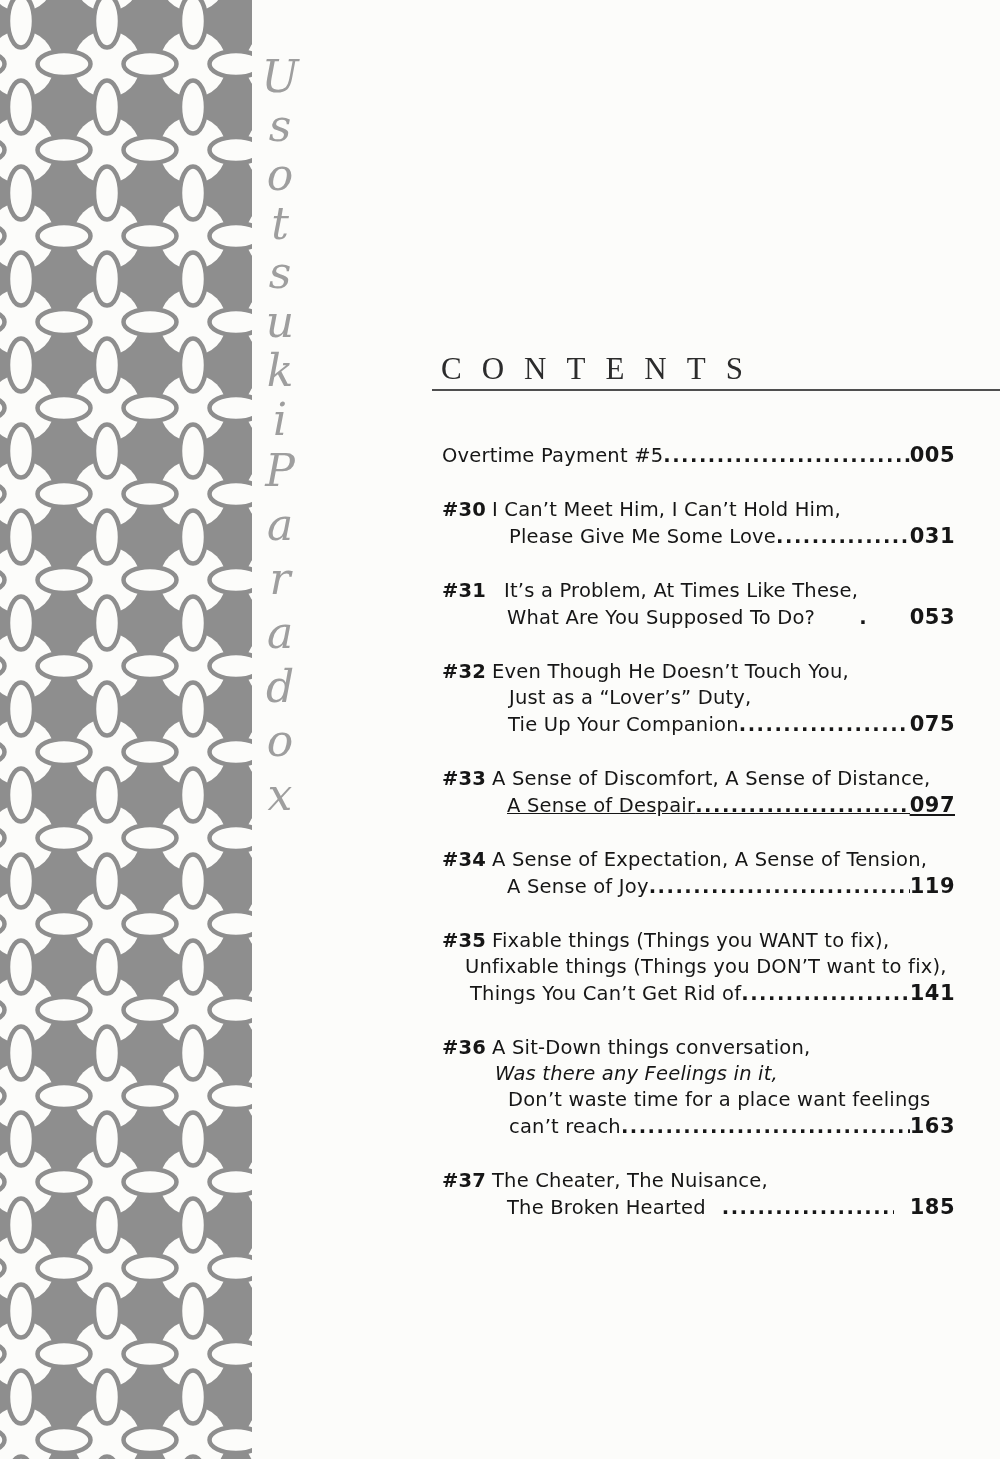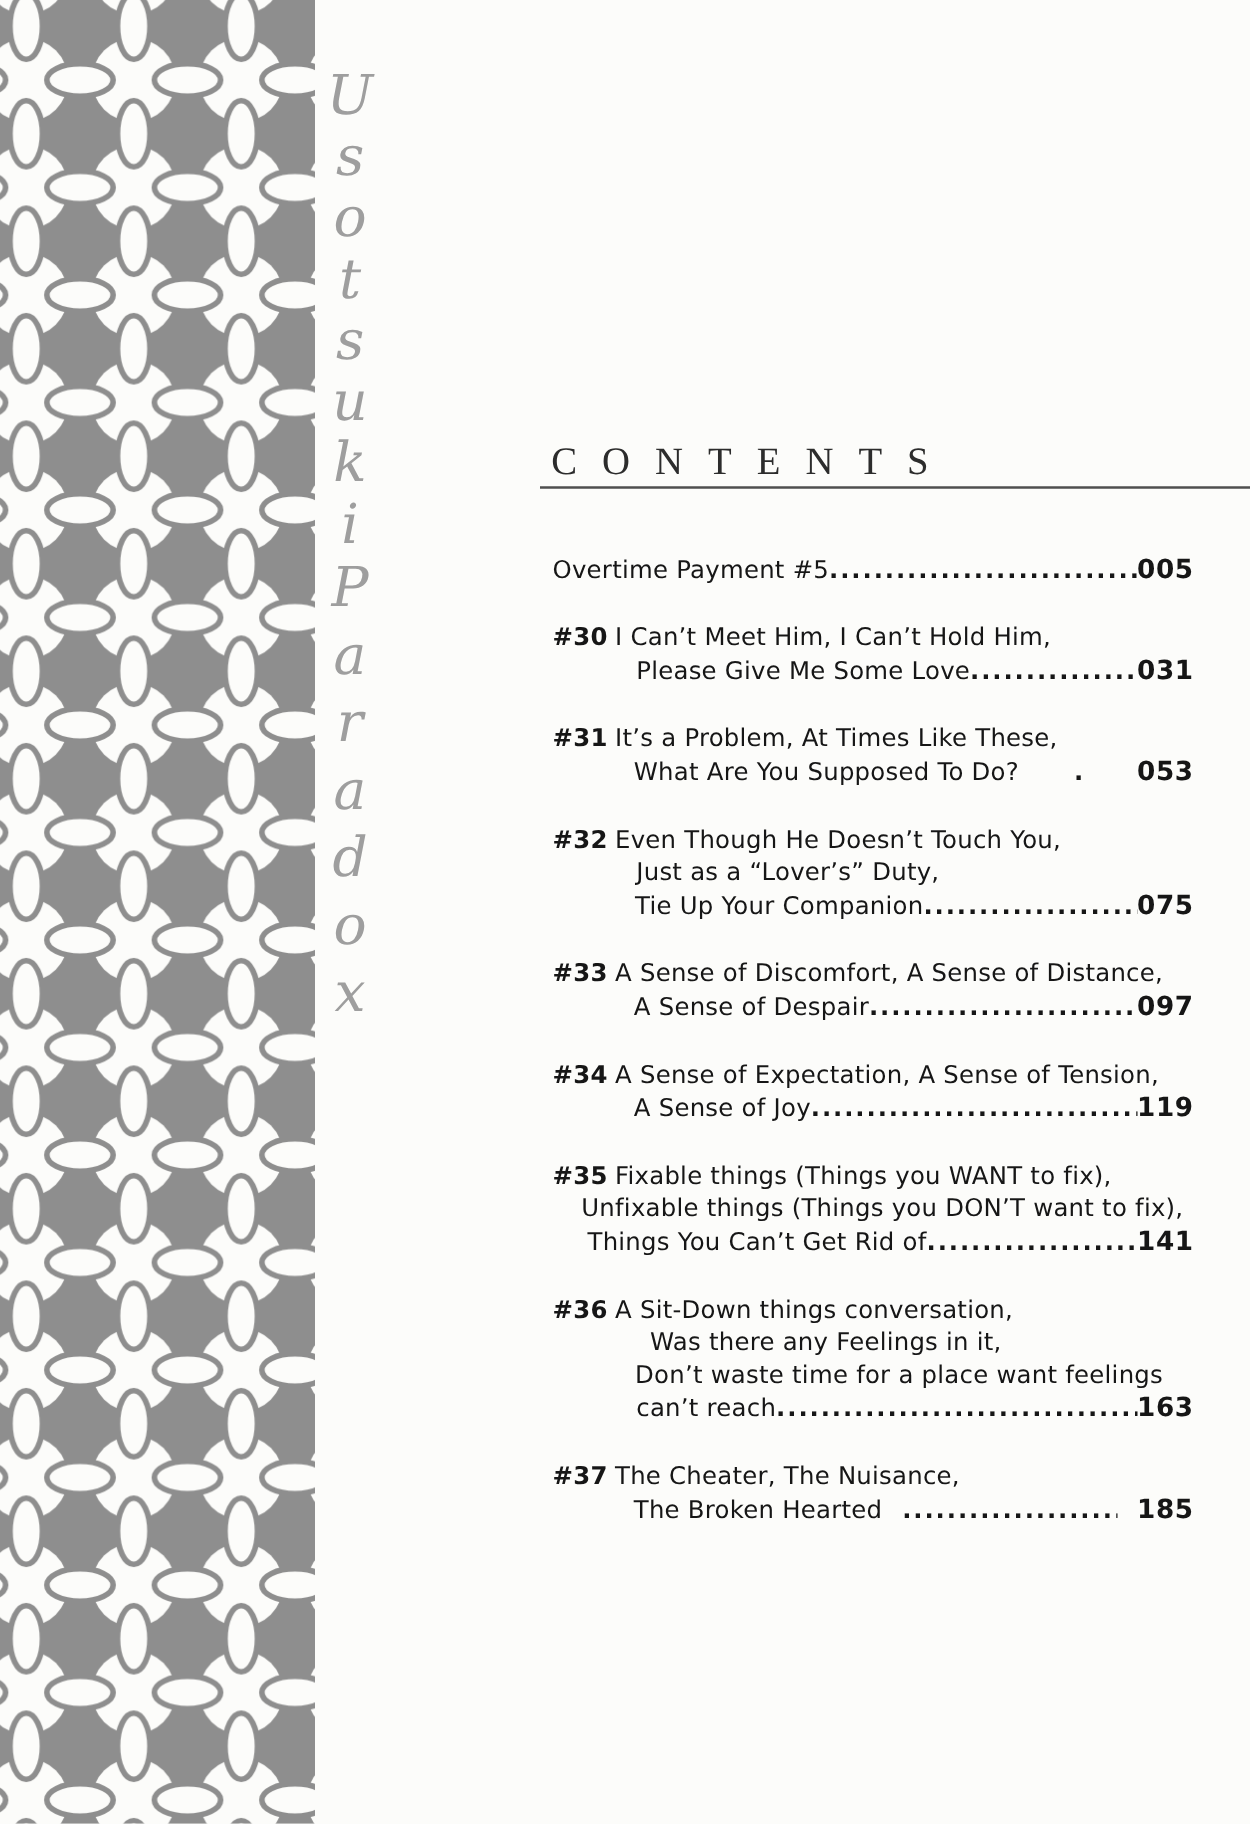--- a/index.html
+++ b/index.html
@@ -141,21 +141,21 @@
         <div class="line with-page" style="margin-left: 17px;">
           <span class="line-text">Please Give Me Some Love</span>
           <span class="leader">........................................................................................................</span>
           <span class="page-num">031</span>
         </div>
       </div>
     </div>
     <div class="entry">
       <div class="num">#31</div>
       <div class="content">
-        <div class="line" style="margin-left: 0px;">It’s a Problem, At Times Like These,</div>
+        <div class="line" style="margin-left: 12px;">It’s a Problem, At Times Like These,</div>
         <div class="line with-page" style="margin-left: 15px; gap: 44px;">
           <span class="line-text">What Are You Supposed To Do?</span>
           <span class="leader">........................................................................................................</span>
           <span class="page-num">053</span>
         </div>
       </div>
     </div>
     <div class="entry">
       <div class="num">#32</div>
       <div class="content">
@@ -165,21 +165,21 @@
           <span class="line-text">Tie Up Your Companion</span>
           <span class="leader">........................................................................................................</span>
           <span class="page-num">075</span>
         </div>
       </div>
     </div>
     <div class="entry">
       <div class="num">#33</div>
       <div class="content">
         <div class="line" style="margin-left: 0px;">A Sense of Discomfort, A Sense of Distance,</div>
-        <div class="line with-page" style="margin-left: 15px;">
+        <div class="line with-page" style="margin-left: 15px; text-decoration: underline;">
           <span class="line-text">A Sense of Despair</span>
           <span class="leader">........................................................................................................</span>
           <span class="page-num">097</span>
         </div>
       </div>
     </div>
     <div class="entry">
       <div class="num">#34</div>
       <div class="content">
         <div class="line" style="margin-left: 0px;">A Sense of Expectation, A Sense of Tension,</div>
@@ -199,21 +199,21 @@
           <span class="line-text">Things You Can’t Get Rid of</span>
           <span class="leader">........................................................................................................</span>
           <span class="page-num">141</span>
         </div>
       </div>
     </div>
     <div class="entry">
       <div class="num">#36</div>
       <div class="content">
         <div class="line" style="margin-left: 0px;">A Sit-Down things conversation,</div>
-        <div class="line" style="margin-left: 28px;">Was there any Feelings in it,</div>
+        <div class="line" style="margin-left: 3px; font-style: italic;">Was there any Feelings in it,</div>
         <div class="line" style="margin-left: 16px;">Don’t waste time for a place want feelings</div>
         <div class="line with-page" style="margin-left: 17px;">
           <span class="line-text">can’t reach</span>
           <span class="leader">........................................................................................................</span>
           <span class="page-num">163</span>
         </div>
       </div>
     </div>
     <div class="entry">
       <div class="num">#37</div>

